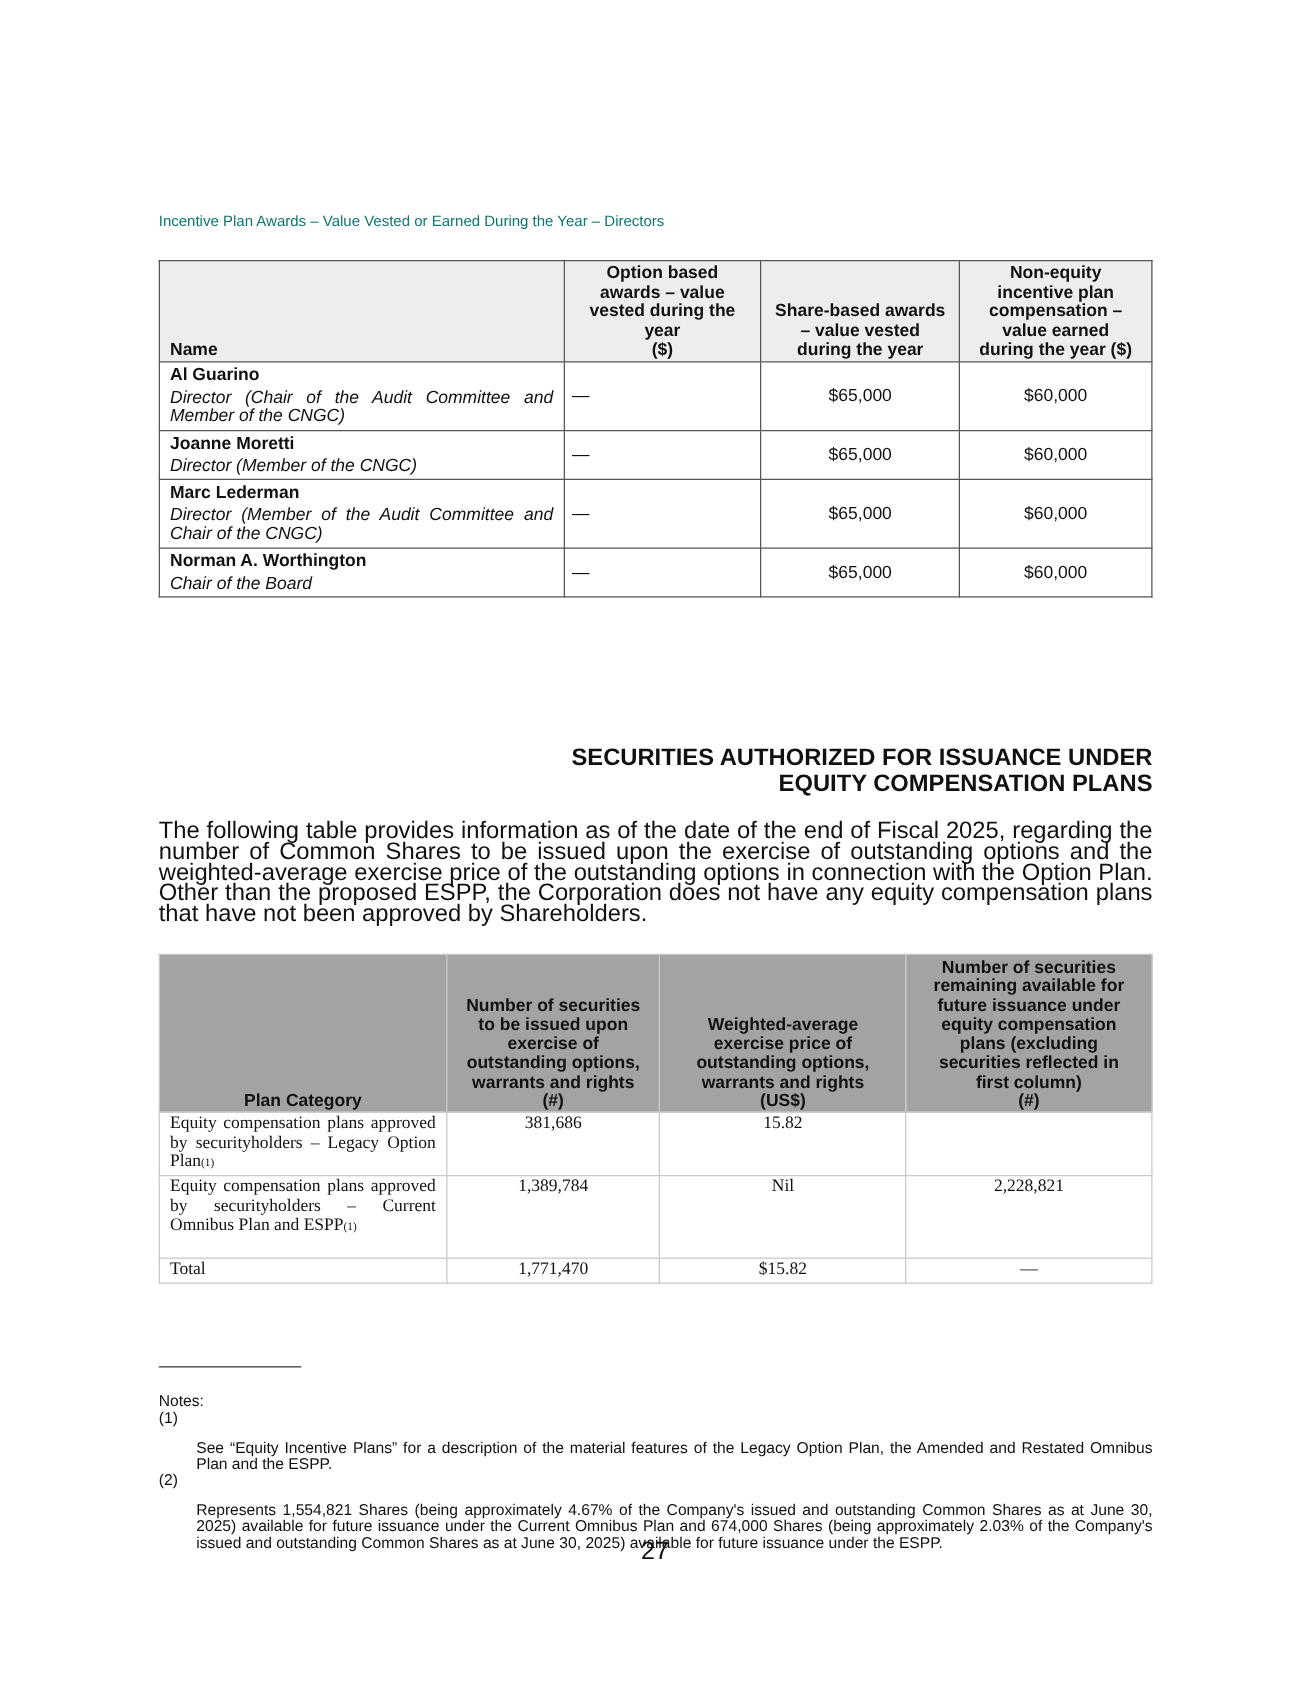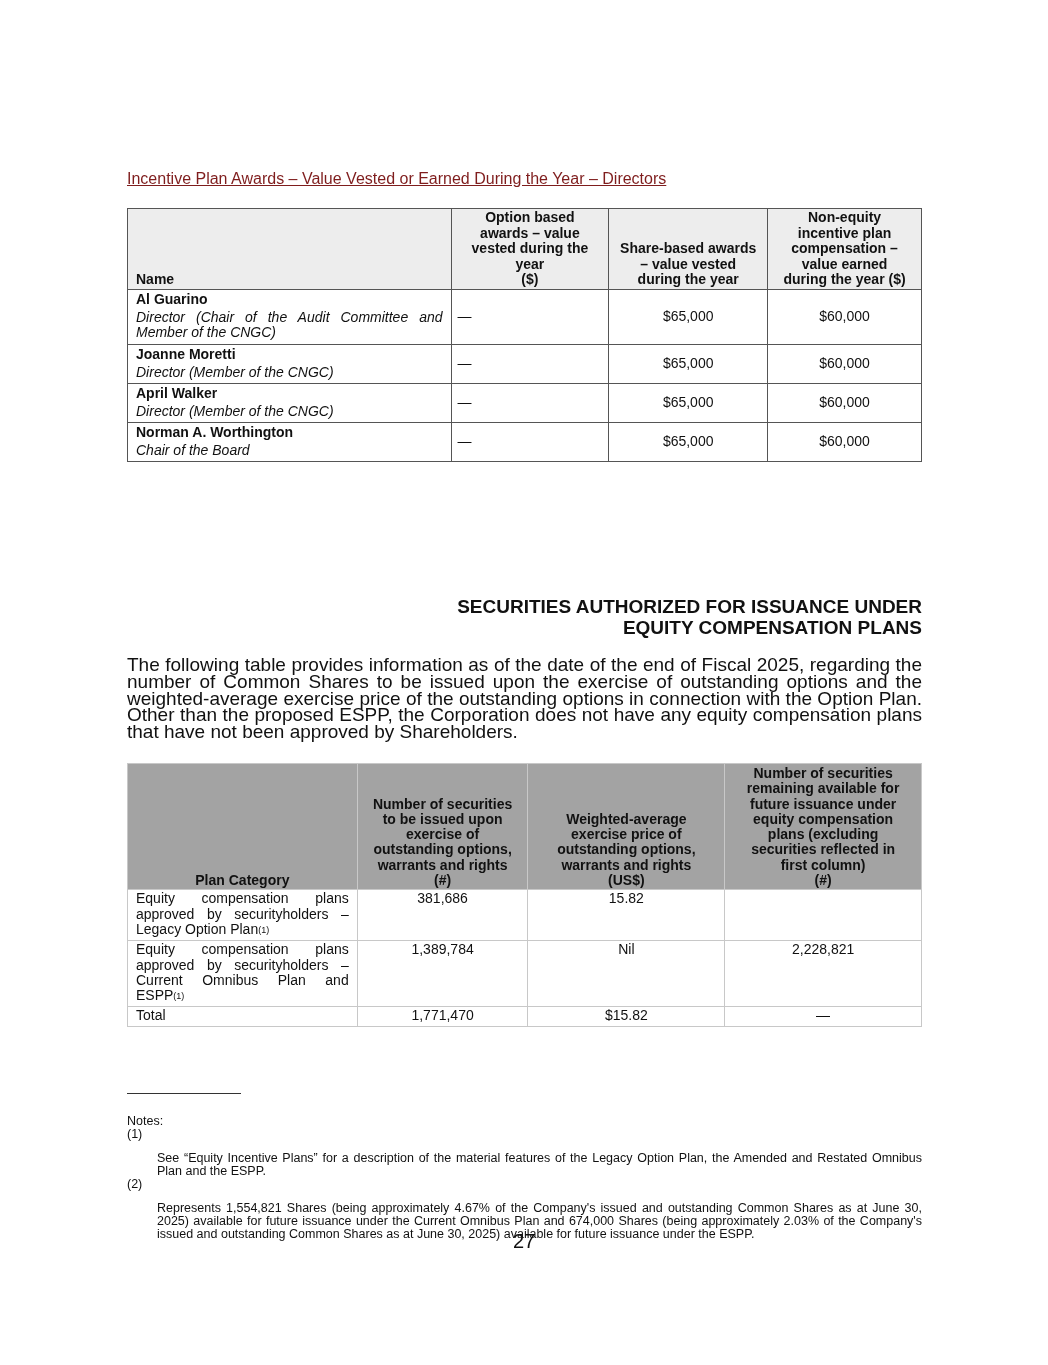--- a/index.html
+++ b/index.html
@@ -1,38 +1,38 @@
 <!DOCTYPE html>
 <html><head>
 <meta charset="utf-8">
 <style>
   html, body { margin: 0; padding: 0; background: #ffffff; }
   body { width: 1048px; height: 1365px; position: relative; font-family: "Liberation Sans", sans-serif; color: #111; }
   .page { position: absolute; left: 127px; top: 0; width: 794px; }
-  .caption { position: absolute; top: 170px; left: 0; font-size: 16px; color: #7f1d1d; text-decoration: underline; }
+  .caption { position: absolute; top: 170px; left: 0; font-size: 12px; color: #0f766e; }
 
   table { border-collapse: collapse; width: 795px; }
   .t1 { position: absolute; top: 208px; left: 0; }
   .t1 th, .t1 td { border: 1px solid #555; font-size: 14px; }
   .t1 th { background: #ededed; font-weight: bold; vertical-align: bottom; text-align: center; padding: 1px 4px 1px 4px; line-height: 15.5px; margin-left: 24px; }
   .t1 th.name-h { text-align: left; padding-left: 8px; }
   .t1 td { vertical-align: middle; line-height: 15px; }
   .t1 td.namecell { padding: 2px 8px 2px 8px; text-align: left; vertical-align: top; }
   .t1 .nm { font-weight: bold; display: block; margin-bottom: 3px; }
   .t1 .role { font-style: italic; display: block; text-align: justify; }
   .t1 td.dash { padding-left: 6px; text-align: left; }
   .t1 td.val { text-align: center; }
 
   .heading { position: absolute; top: 596px; left: 0; width: 795px; text-align: right; font-weight: bold; font-size: 19px; line-height: 21px; }
   .para { position: absolute; top: 657px; left: 0; width: 795px; font-size: 19px; line-height: 16.8px; text-align: justify; }
 
   .t2 { position: absolute; top: 763px; left: 0; }
   .t2 th, .t2 td { border: 1px solid #c8c8c8; font-size: 14px; }
   .t2 th { background: #a3a3a3; font-weight: bold; text-align: center; vertical-align: bottom; line-height: 15.3px; padding: 2px 4px 1px 4px; }
-  .t2 td { vertical-align: top; text-align: center; line-height: 15.2px; padding: 1px 6px 2px 6px; }
+  .t2 td { vertical-align: top; text-align: center; line-height: 15.2px; padding: 1px 6px 2px 6px; font-family: Liberation Serif, serif; }
   .t2 td.cat { text-align: justify; padding-left: 8px; padding-right: 8px; }
   .t2 td.cat.left { text-align: left; }
   sup { font-size: 9px; vertical-align: top; position: relative; top: 1px; }
 
   .rule { position: absolute; top: 1093px; left: 0; width: 114px; border-top: 1px solid #333; }
   .notes { position: absolute; top: 1115px; left: 0; width: 795px; font-size: 12.5px; line-height: 13px; }
   .note { display: flex; }
   .note .num { width: 30px; flex: none; }
   .note .txt { flex: 1; text-align: justify; margin-top: 24px; }
   .pagenum { position: absolute; top: 1230px; left: 0; width: 794px; text-align: center; font-size: 20px; }
@@ -86,24 +86,24 @@
       </tr>
       <tr style="height:39px">
         <td class="namecell">
             <span class="nm">Joanne Moretti</span>
             <span class="role">Director (Member of the CNGC)</span>
           </td>
         <td class="dash">—</td>
         <td class="val">$65,000</td>
         <td class="val">$60,000</td>
       </tr>
-      <tr style="height:39px">
+      <tr style="height:55px">
         <td class="namecell">
-            <span class="nm">April Walker</span>
-            <span class="role">Director (Member of the CNGC)</span>
+            <span class="nm">Marc Lederman</span>
+            <span class="role">Director (Member of the Audit Committee and Chair of the CNGC)</span>
           </td>
         <td class="dash">—</td>
         <td class="val">$65,000</td>
         <td class="val">$60,000</td>
       </tr>
       <tr style="height:39px">
         <td class="namecell">
             <span class="nm">Norman A. Worthington</span>
             <span class="role">Chair of the Board</span>
           </td>

